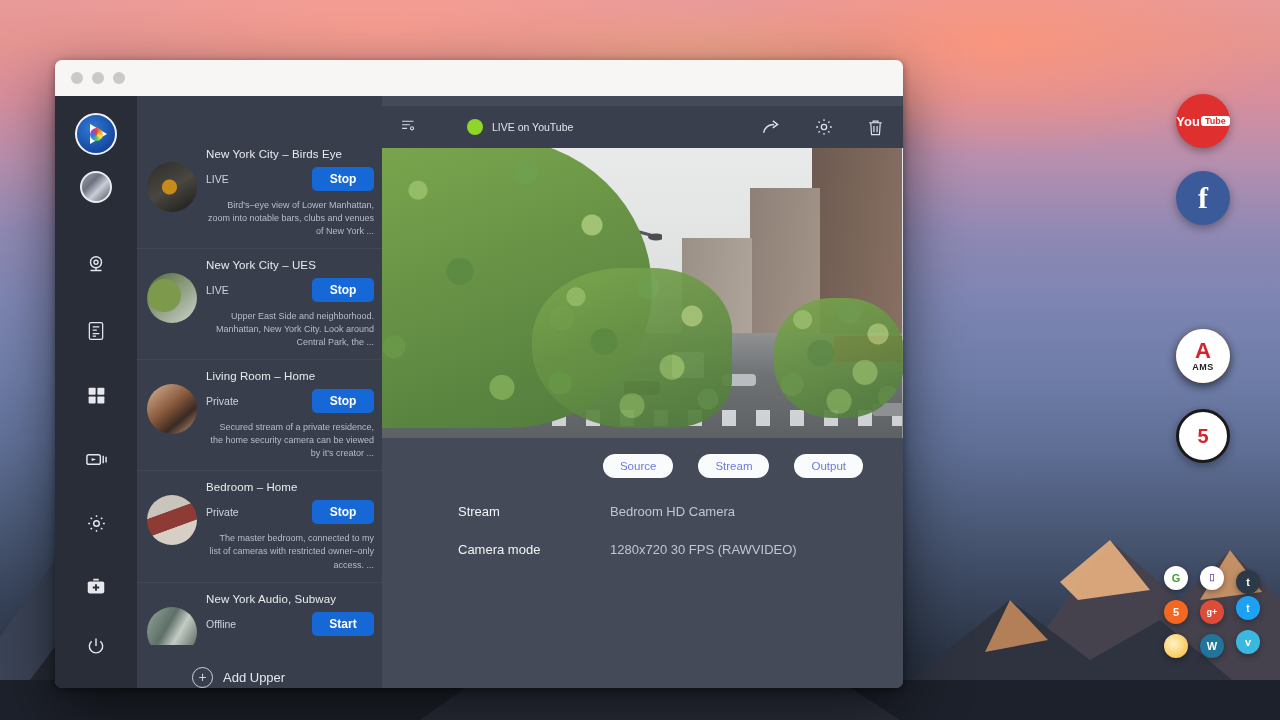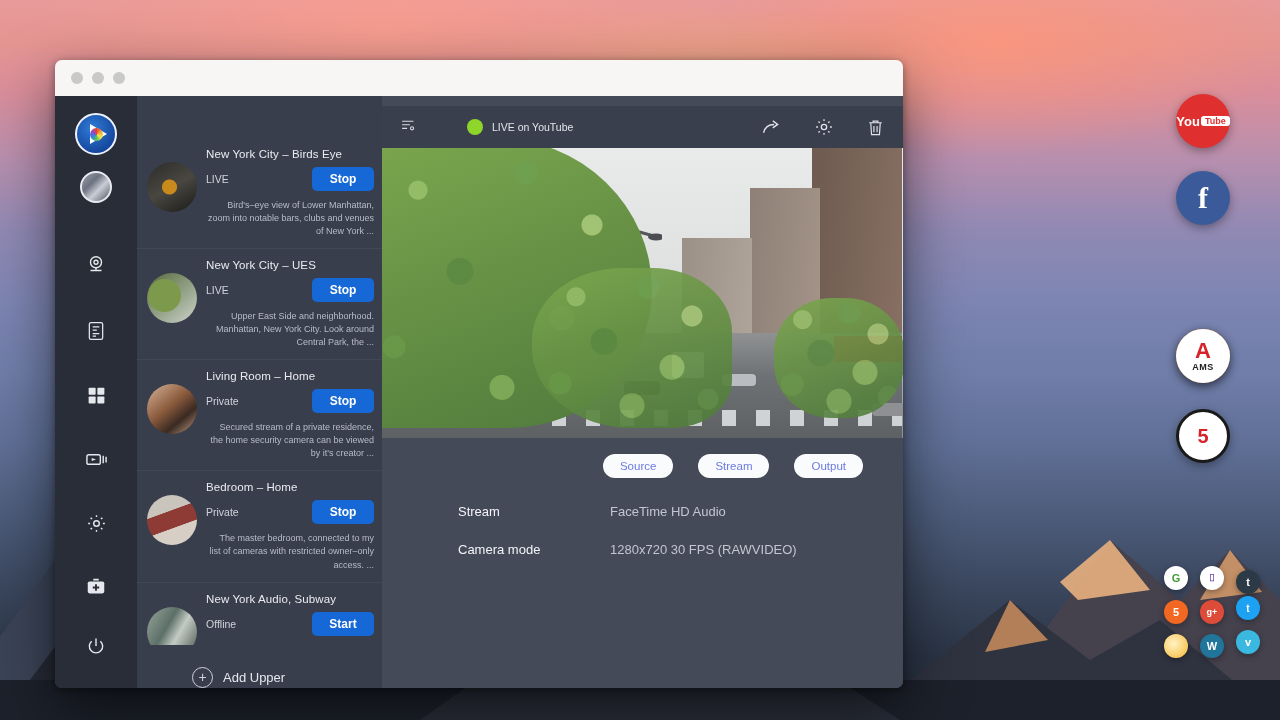--- a/index.html
+++ b/index.html
@@ -395,21 +395,21 @@
 
         <div id="tabs">
           <button class="tab">Source</button>
           <button class="tab">Stream</button>
           <button class="tab">Output</button>
         </div>
 
         <div id="info">
           <div class="info-row">
             <span class="info-key">Stream</span>
-            <span class="info-val">FaceTime HD Audio</span>
+            <span class="info-val">Bedroom HD Camera</span>
           </div>
           <div class="info-row">
             <span class="info-key">Camera mode</span>
             <span class="info-val">1280x720 30 FPS (RAWVIDEO)</span>
           </div>
         </div>
       </div>
     </div>
 
   </div>

